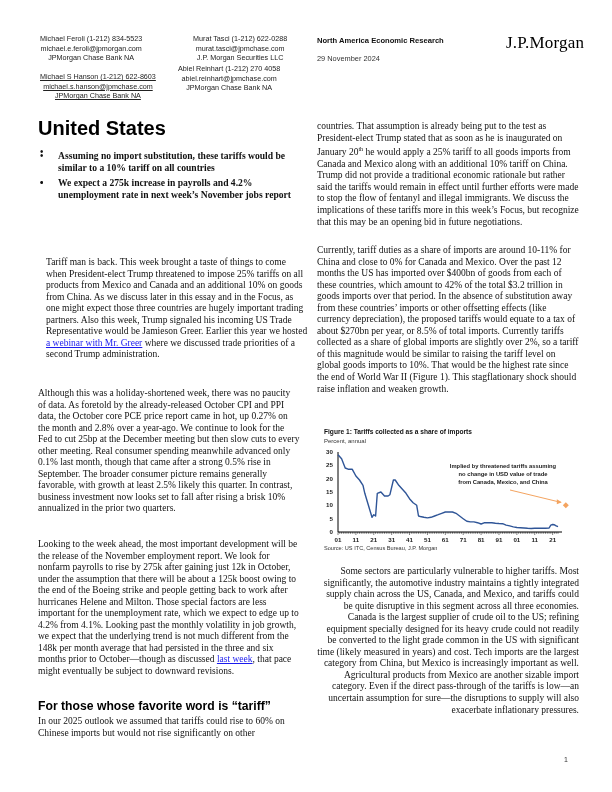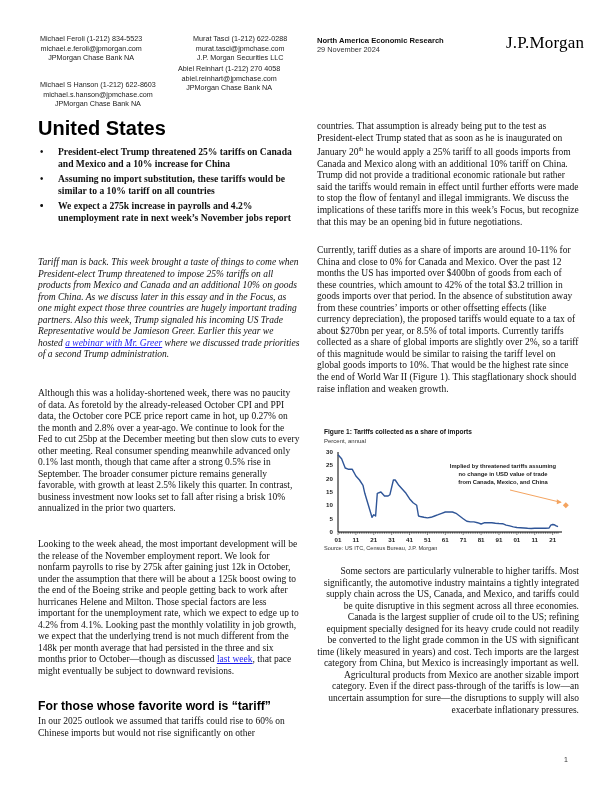--- a/index.html
+++ b/index.html
@@ -1,29 +1,29 @@
 <!DOCTYPE html>
 <html><head>
 <meta charset="utf-8">
 <style>
   html, body { margin: 0; padding: 0; background: #fff; }
   body { width: 612px; height: 792px; position: relative; overflow: hidden; color: #111; }
   .contact { position: absolute; font-family: "Liberation Sans", sans-serif; font-size: 7.2px; line-height: 9.6px; color: #222; }
   .contact div { white-space: nowrap; text-align: center; }
   #hdr-right { position: absolute; left: 317px; top: 36px; font-family: "Liberation Sans", sans-serif; }
   #hdr-title { font-size: 7.6px; font-weight: bold; color: #111; }
-  #hdr-date { font-size: 7.4px; color: #333; }
+  #hdr-date { font-size: 7.4px; color: #333; margin-top: 9px; }
   #logo { position: absolute; left: 490px; top: 33px; font-family: "Liberation Serif", serif; font-size: 17px; color: #000000; letter-spacing: 0.2px; margin-left: 16px; }
   #page-title { position: absolute; left: 38px; top: 117px; font-family: "Liberation Sans", sans-serif; font-weight: bold; font-size: 20px; color: #000; margin: 0; }
   #bullets { position: absolute; left: 38px; top: 146px; width: 262px; margin: 0; padding: 0; list-style: none; font-family: "Liberation Serif", serif; font-weight: bold; font-size: 9.6px; line-height: 11.6px; color: #111; }
   #bullets li { position: relative; padding-left: 20px; margin-bottom: 4px; }
   #bullets li .dot { position: absolute; left: 2px; top: 0; }
   .para { position: absolute; font-family: "Liberation Serif", serif; font-size: 9.5px; line-height: 11.55px; color: #111; margin: 0; text-align: left; }
   .para a { color: #1a1aee; text-decoration: underline; }
-  #p1 { left: 38px; top: 257px; width: 262px; font-style: italic; }
+  #p1 { left: 46px; top: 257px; width: 262px; }
   #p2 { left: 38px; top: 388px; width: 262px; }
   #p3 { left: 38px; top: 539px; width: 262px; }
   #sub-h { position: absolute; left: 38px; top: 699px; font-family: "Liberation Sans", sans-serif; font-weight: bold; font-size: 12.2px; color: #000; margin: 0; white-space: nowrap; }
   #p4 { left: 38px; top: 716px; width: 262px; }
   #p5 { left: 317px; top: 121px; width: 262px; }
   #p6 { left: 317px; top: 245px; width: 262px; }
   #p7 { left: 317px; top: 566px; width: 262px; text-align: right; }
   #fig-title { position: absolute; left: 324px; top: 428px; font-family: "Liberation Sans", sans-serif; font-weight: bold; font-size: 6.6px; color: #111; }
   #fig-sub { position: absolute; left: 324px; top: 438px; font-family: "Liberation Sans", sans-serif; font-size: 6px; color: #333; }
   #chart { position: absolute; left: 318px; top: 444px; }
@@ -36,41 +36,41 @@
 <div class="contact" style="left:40px; top:34px;">
   <div>Michael Feroli  (1-212) 834-5523</div>
   <div>michael.e.feroli@jpmorgan.com</div>
   <div>JPMorgan Chase Bank NA</div>
 </div>
 <div class="contact" style="left:178px; top:34px;margin-left:15px;">
   <div>Murat Tasci  (1-212) 622-0288</div>
   <div>murat.tasci@jpmchase.com</div>
   <div>J.P. Morgan Securities LLC</div>
 </div>
-<div class="contact" style="left:40px; top:80px;">
+<div class="contact" style="left:40px; top:72px;text-decoration:underline;">
   <div>Michael S Hanson  (1-212) 622-8603</div>
   <div>michael.s.hanson@jpmchase.com</div>
   <div>JPMorgan Chase Bank NA</div>
 </div>
 <div class="contact" style="left:178px; top:64px;">
   <div>Abiel Reinhart  (1-212) 270 4058</div>
   <div>abiel.reinhart@jpmchase.com</div>
   <div>JPMorgan Chase Bank NA</div>
 </div>
 
 <div id="hdr-right">
   <div id="hdr-title">North America Economic Research</div>
   <div id="hdr-date">29 November 2024</div>
 </div>
 <div id="logo">J.P.Morgan</div>
 
 <h1 id="page-title">United States</h1>
 
 <ul id="bullets">
-  <li><span class="dot">•</span><span>President-elect Trump threatened 25% tariffs on Canada and Mexico and a 10% increase for China</span></li>
+  <li><span class="dot">•</span></li>
   <li><span class="dot">•</span><span>Assuming no import substitution, these tariffs would be similar to a 10% tariff on all countries</span></li>
   <li><span class="dot">•</span></li>
   <li><span class="dot">•</span><span>We expect a 275k increase in payrolls and 4.2% unemployment rate in next week’s November jobs report</span></li>
 </ul>
 
 <p id="p1" class="para"><span>Tariff man is back. This week brought a taste of things to come when President-elect Trump threatened to impose 25% tariffs on all products from Mexico and Canada and an additional 10% on goods from China. As we discuss later in this essay and in the Focus, as one might expect those three countries are hugely important trading partners. Also this week, Trump signaled his incoming US Trade Representative would be Jamieson Greer. Earlier this year we hosted </span><a>a webinar with Mr. Greer</a><span> where we discussed trade priorities of a second Trump administration.</span></p>
 
 <p id="p2" class="para">Although this was a holiday-shortened week, there was no paucity of data. As foretold by the already-released October CPI and PPI data, the October core PCE price report came in hot, up 0.27% on the month and 2.8% over a year-ago. We continue to look for the Fed to cut 25bp at the December meeting but then slow cuts to every other meeting. Real consumer spending meanwhile advanced only 0.1% last month, though that came after a strong 0.5% rise in September. The broader consumer picture remains generally favorable, with growth at least 2.5% likely this quarter. In contrast, business investment now looks set to fall after rising a brisk 10% annualized in the prior two quarters.</p>
 
 <p id="p3" class="para"><span>Looking to the week ahead, the most important development will be the release of the November employment report. We look for nonfarm payrolls to rise by 275k after gaining just 12k in October, under the assumption that there will be about a 125k boost owing to the end of the Boeing strike and people getting back to work after hurricanes Helene and Milton. Those special factors are less important for the unemployment rate, which we expect to edge up to 4.2% from 4.1%. Looking past the monthly volatility in job growth, we expect that the underlying trend is not much different from the 148k per month average that had persisted in the three and six months prior to October—though as discussed </span><a>last week</a><span>, that pace might eventually be subject to downward revisions.</span></p>

